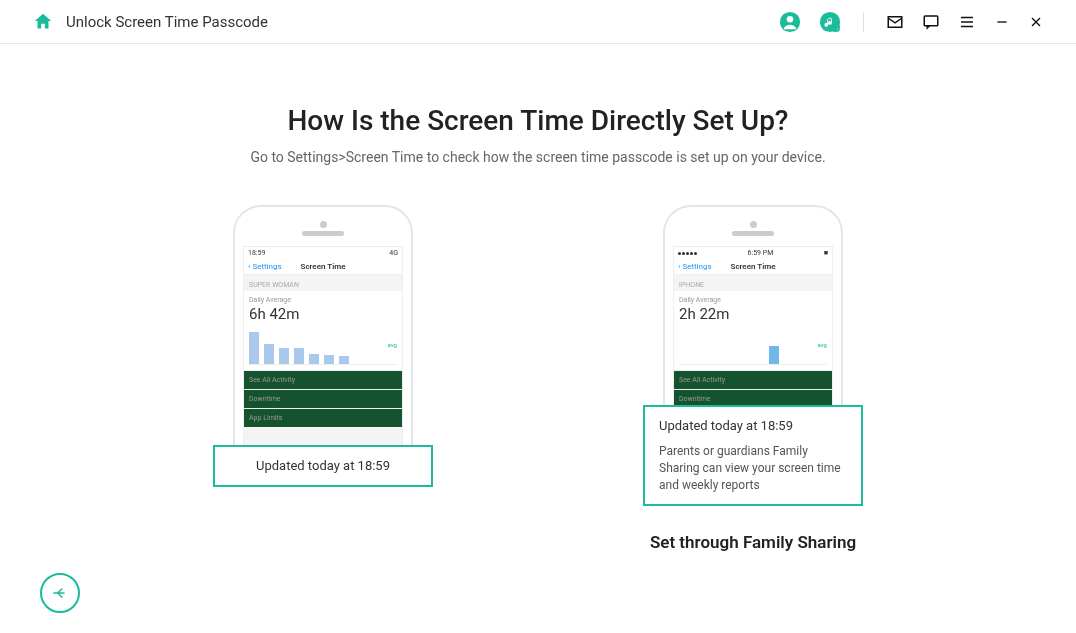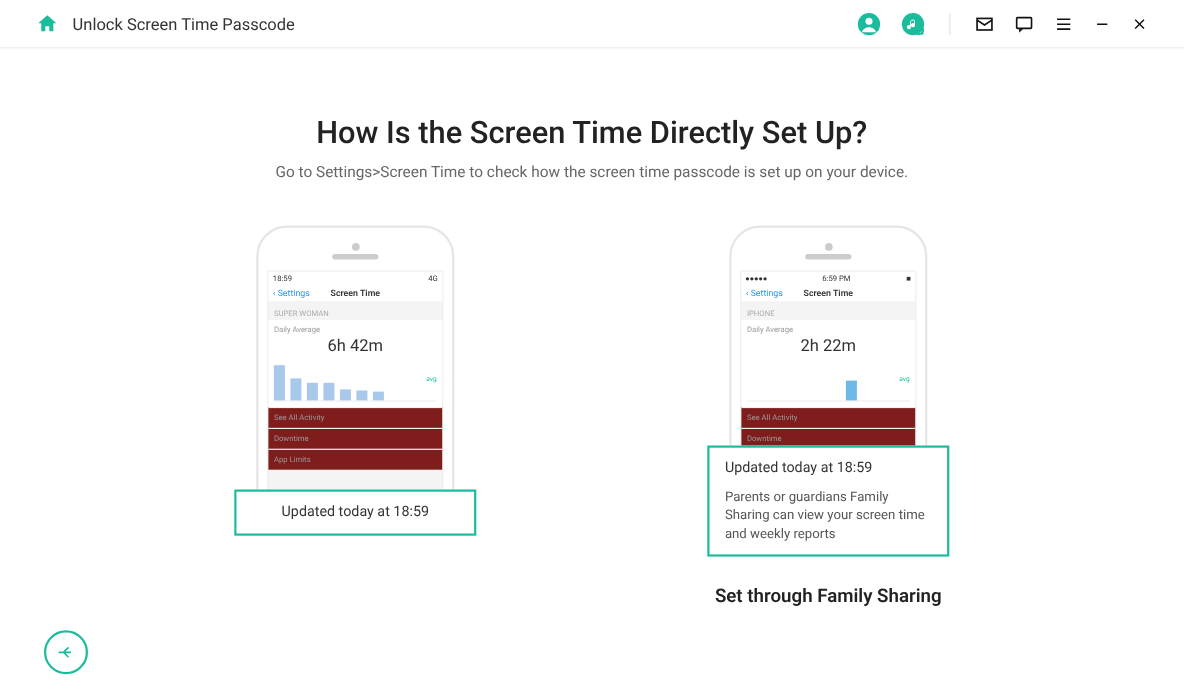--- a/index.html
+++ b/index.html
@@ -25,25 +25,25 @@
   .phone-dot { width:7px; height:7px; background:#ccc; border-radius:50%; margin:0 auto 3px; }
   .phone-speaker { width:42px; height:5px; background:#ccc; border-radius:3px; margin:0 auto 10px; }
   .phone-screen { background:#f4f4f4; border:1px solid #eee; height:230px; font-size:8px; color:#666; text-align:left; display:flex; flex-direction:column; }
   .status-line { display:flex; justify-content:space-between; padding:2px 4px; font-size:7px; color:#333; background:#fff; }
   .nav-row { display:flex; align-items:center; justify-content:center; position:relative; background:#fff; padding:3px 4px; border-bottom:1px solid #eee; }
   .nav-back { position:absolute; left:4px; color:#2196f3; font-size:8px; }
   .nav-title { font-size:8px; font-weight:600; color:#333; }
   .section-label { padding:6px 5px 2px; font-size:7px; color:#aaa; text-transform:uppercase; }
   .card { background:#fff; padding:5px; }
   .da-label { font-size:7px; color:#999; }
-  .da-value { font-size:15px; color:#333; font-weight:400; margin-top:1px;text-align:center; }
+  .da-value { font-size:15px; color:#333; font-weight:400; margin-top:1px; }
   .bars { display:flex; align-items:flex-end; gap:5px; height:36px; margin-top:6px; border-bottom:1px solid #eee; padding-bottom:0; position:relative; }
   .bar { width:10px; background:#a9c9ec; }
   .avg-tag { position:absolute; right:0; top:12px; font-size:6px; color:#1abc9c; }
-  .row { background:#7f1d1d; padding:5px; border-top:1px solid #f0f0f0; font-size:7px; color:#999; }
+  .row { background:#14532d; padding:5px; border-top:1px solid #f0f0f0; font-size:7px; color:#999; }
   
   .callout { border:2px solid #1abc9c; padding:10px 14px; background:#fff; font-size:13px; color:#333; text-align:left; line-height:1.4; }
   .callout-narrow { width:220px; margin:-50px auto 0; position:relative; text-align:center;}
   .callout-wide { width:220px; margin:-90px auto 0; position:relative;}
   .callout-wide p { font-size:12px; color:#555; margin-top:8px; }
   
   .option-label { font-size:17px; font-weight:600; color:#222; margin-top:26px; }
   
   .back-btn { position:absolute; left:40px; bottom:20px; width:40px; height:40px; border:2px solid #1abc9c; border-radius:50%; display:flex; align-items:center; justify-content:center; color:#1abc9c; cursor:pointer; }
   

